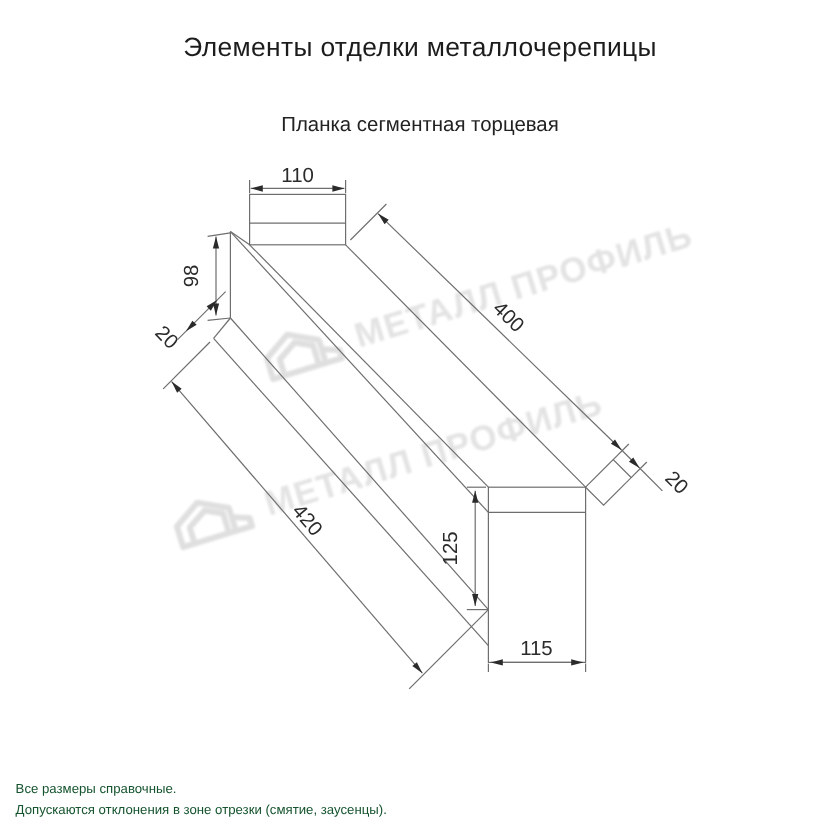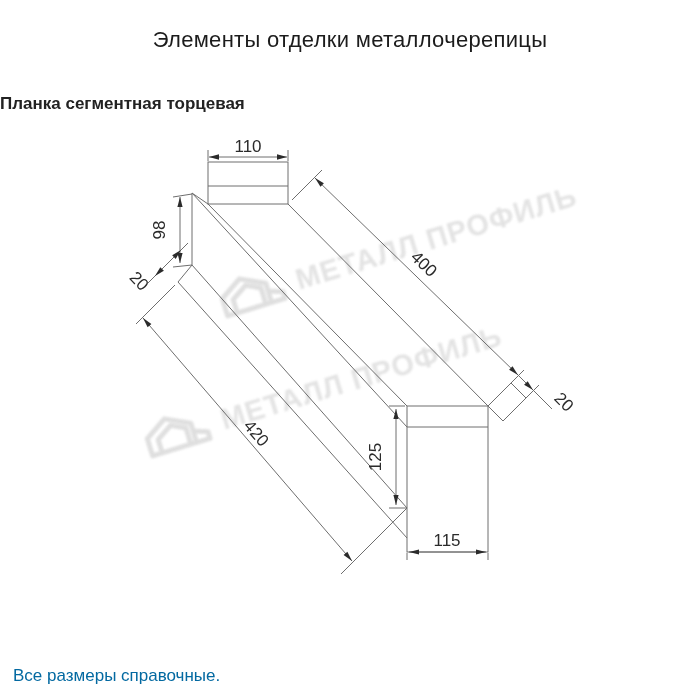--- a/index.html
+++ b/index.html
@@ -1,22 +1,22 @@
 <!DOCTYPE html>
 <html><head>
 <meta charset="utf-8">
 <style>
   html,body{margin:0;padding:0;background:#fff;}
   .page{position:relative;width:700px;height:700px;background:#ffffff;overflow:hidden;
         font-family:"Liberation Sans", sans-serif;}
   .title{position:absolute;top:27px;left:0;width:700px;text-align:center;
          font-size:22px;color:#1c1c1c;letter-spacing:0.3px;}
-  .subtitle{position:absolute;top:94px;left:0;width:700px;
-            font-size:17px;line-height:19px;color:#222;font-weight:bold;}
-  .footer{position:absolute;left:13px;bottom:16px;font-size:17px;line-height:17px;color:#0369a1;}
+  .subtitle{position:absolute;top:94px;left:0;width:700px;text-align:center;
+            font-size:17px;line-height:19px;color:#222;}
+  .footer{position:absolute;left:13px;bottom:16px;font-size:11px;line-height:17px;color:#14532d;}
   svg{position:absolute;top:0;left:0;}
   .wm{filter:blur(1.1px);opacity:0.95;}
   .wm text{font-family:"Liberation Sans",sans-serif;font-weight:bold;fill:#e2e2e2;
            font-size:29px;letter-spacing:1px;}
   .wm path{stroke:#dedede;fill:none;stroke-width:5;stroke-linejoin:round;}
   .ol line, .ol rect, .ol path{stroke:#6e6e6e;stroke-width:1;fill:none;}
   .dim line{stroke:#6e6e6e;stroke-width:1;}
   .dim polygon{fill:#2b2b2b;stroke:none;}
   .dim text{font-size:17px;fill:#2b2b2b;font-family:"Liberation Sans",sans-serif;}
 </style>
@@ -140,15 +140,16 @@
       <line x1="488" y1="553" x2="488" y2="560"></line>
       <line x1="409" y1="552" x2="486" y2="552"></line>
       <polygon points="409,552 419,549.4 419,554.6"></polygon>
       <polygon points="486,552 476,549.4 476,554.6"></polygon>
       <text x="447" y="546" text-anchor="middle">115</text>
     </g>
   </svg>
 
   <div class="footer">
     <div>Все размеры справочные.</div>
+    <div>Допускаются отклонения в зоне отрезки (смятие, заусенцы).</div>
   </div>
 
 </div>
 
 </body></html>

